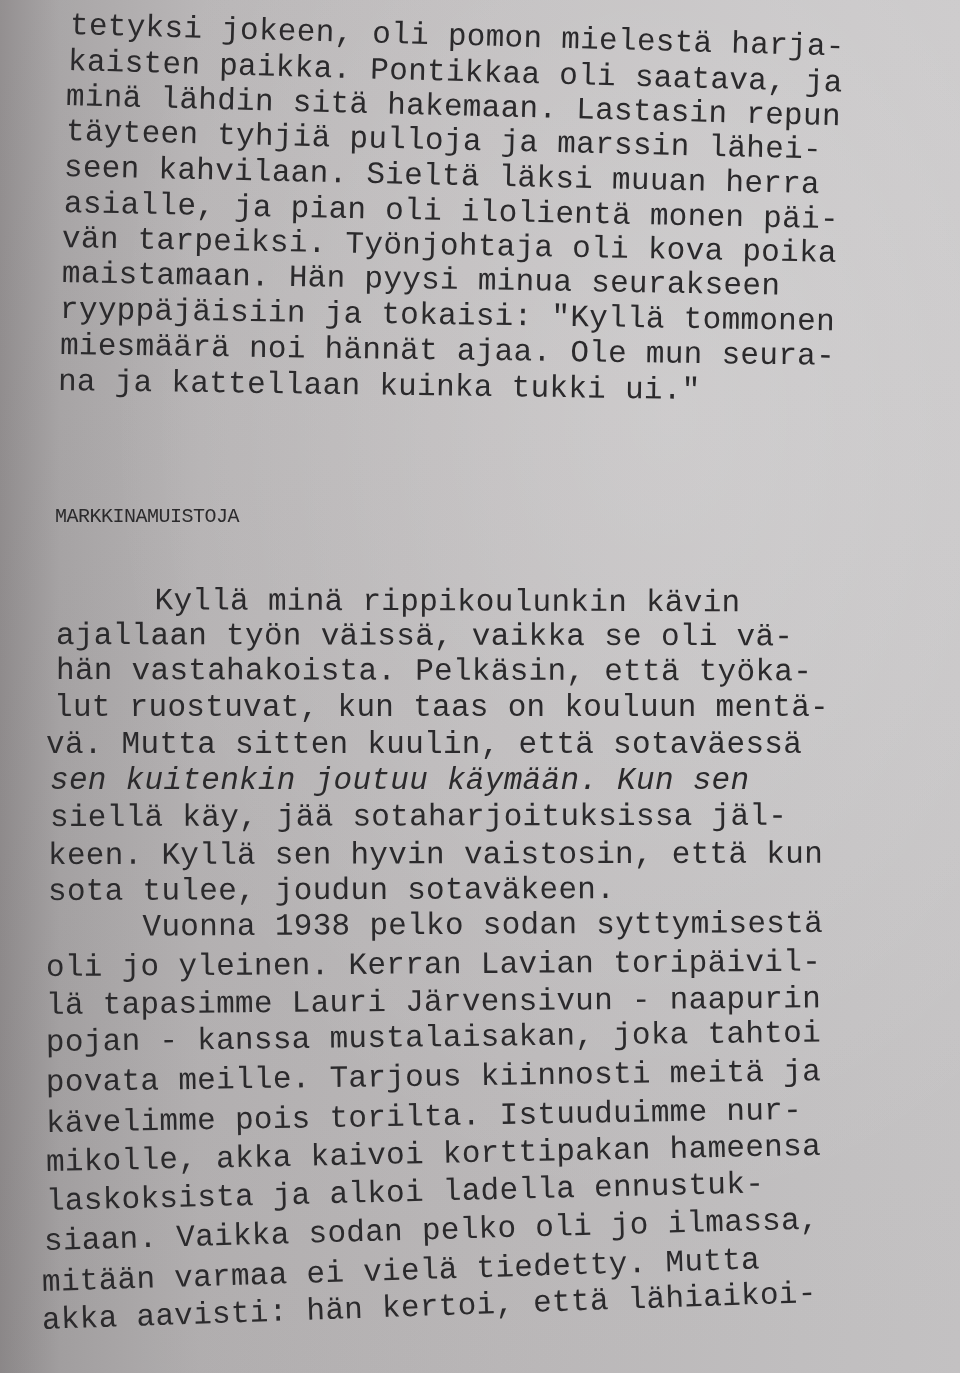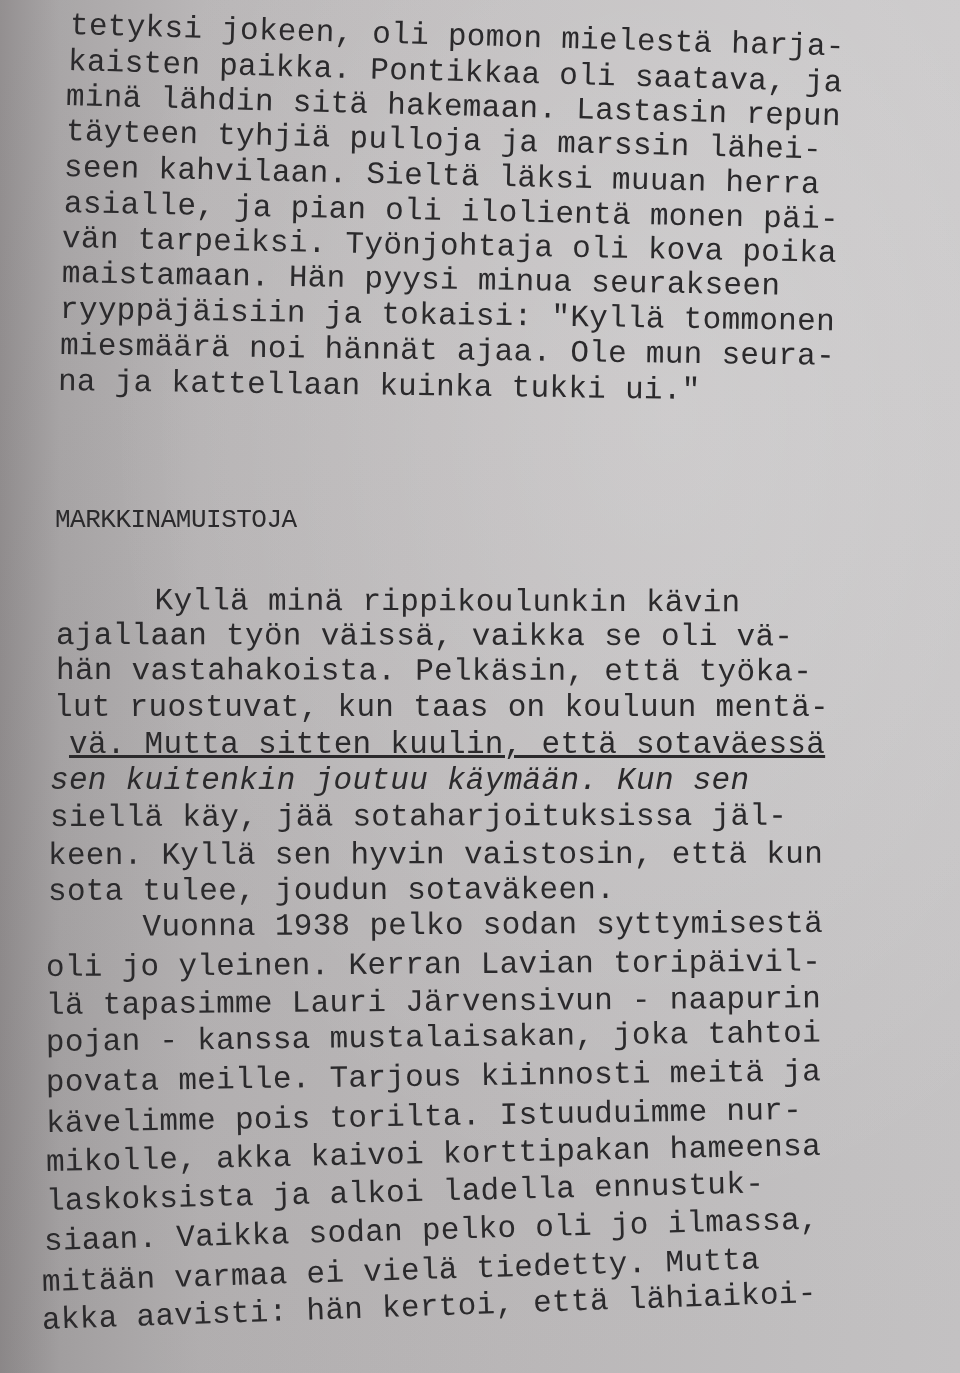--- a/index.html
+++ b/index.html
@@ -29,21 +29,21 @@
       font-family: "Liberation Mono", "DejaVu Sans Mono", monospace;
       font-size: 31px;
       color: #2b2a2c;
       letter-spacing: 0.3px;
       transform-origin: left center;
     }
     .heading {
       position: absolute;
       white-space: pre;
       font-family: "Liberation Mono", "DejaVu Sans Mono", monospace;
-      font-size: 26px;
+      font-size: 20px;
       color: #2b2a2c;
       letter-spacing: -0.5px;
     }
   </style>
 </head>
 <body>
 
 <div class="page">
 
   <div>
@@ -60,21 +60,21 @@
     <div class="line" style="left:58px; top:364px; transform: rotate(0.8deg);">na ja kattellaan kuinka tukki ui."</div>
   </div>
 
   <div class="heading" style="left:55px; top:505px;">MARKKINAMUISTOJA</div>
 
   <div>
     <div class="line" style="left:60px; top:583px; transform: rotate(0.2deg);">     Kyllä minä rippikoulunkin kävin</div>
     <div class="line" style="left:56px; top:618px; transform: rotate(0.1deg);">ajallaan työn väissä, vaikka se oli vä-</div>
     <div class="line" style="left:56px; top:653px; transform: rotate(0.1deg);">hän vastahakoista. Pelkäsin, että työka-</div>
     <div class="line" style="left:54px; top:690px;">lut ruostuvat, kun taas on kouluun mentä-</div>
-    <div class="line" style="left:69px; top:727px;text-decoration:underline;">vä. Mutta sitten kuulin, että sotaväessä</div>
+    <div class="line" style="left:46px; top:727px;">vä. Mutta sitten kuulin, että sotaväessä</div>
     <div class="line" style="left:50px; top:763px;font-style:italic;">sen kuitenkin joutuu käymään. Kun sen</div>
     <div class="line" style="left:50px; top:800px; transform: rotate(-0.1deg);">siellä käy, jää sotaharjoituksissa jäl-</div>
     <div class="line" style="left:48px; top:838px; transform: rotate(-0.1deg);">keen. Kyllä sen hyvin vaistosin, että kun</div>
     <div class="line" style="left:48px; top:874px; transform: rotate(-0.2deg);">sota tulee, joudun sotaväkeen.</div>
     <div class="line" style="left:48px; top:910px; transform: rotate(-0.3deg);">     Vuonna 1938 pelko sodan syttymisestä</div>
     <div class="line" style="left:46px; top:950px; transform: rotate(-0.4deg);">oli jo yleinen. Kerran Lavian toripäivil-</div>
     <div class="line" style="left:46px; top:988px; transform: rotate(-0.5deg);">lä tapasimme Lauri Järvensivun - naapurin</div>
     <div class="line" style="left:46px; top:1025px; transform: rotate(-0.7deg);">pojan - kanssa mustalaisakan, joka tahtoi</div>
     <div class="line" style="left:46px; top:1065px; transform: rotate(-0.8deg);">povata meille. Tarjous kiinnosti meitä ja</div>
     <div class="line" style="left:46px; top:1106px; transform: rotate(-1.0deg);">kävelimme pois torilta. Istuuduimme nur-</div>

